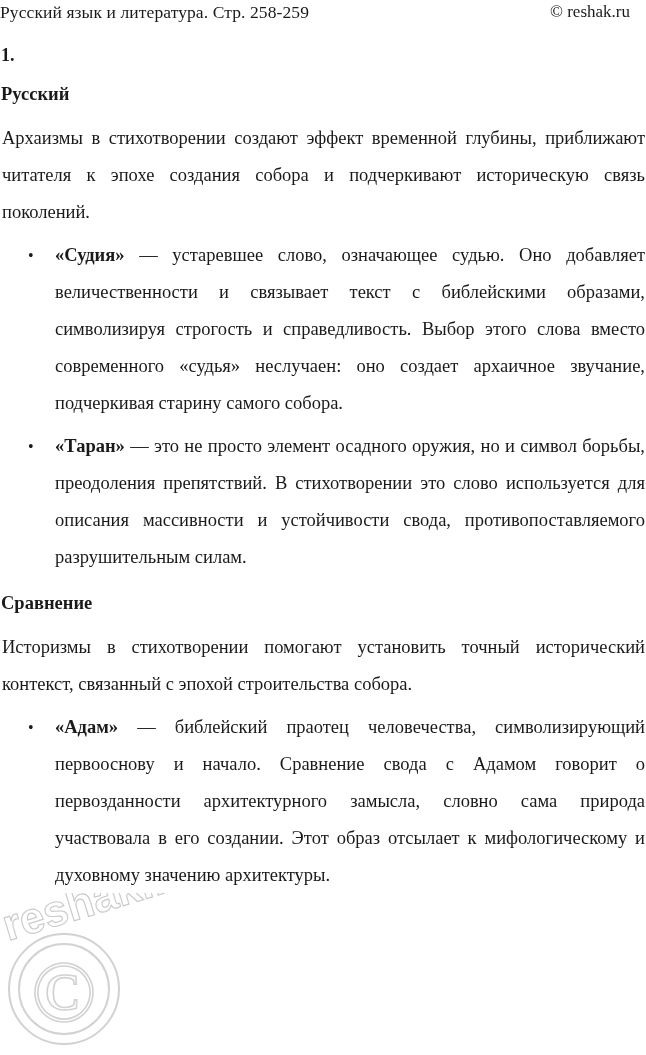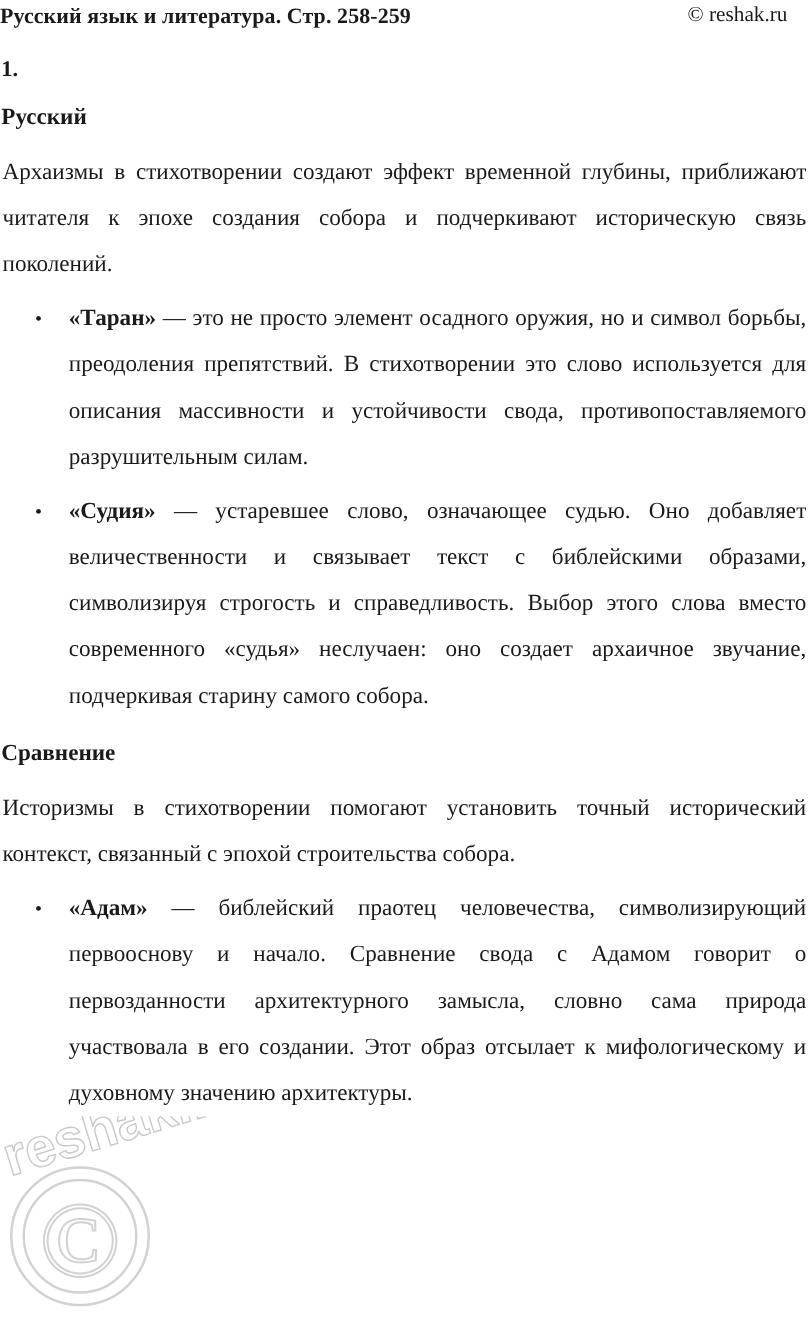--- a/index.html
+++ b/index.html
@@ -32,21 +32,21 @@
   .doc-header {
     position: relative;
     height: 30px;
     padding-top: 1px;
     display: flex;
     align-items: flex-start;
     justify-content: space-between;
   }
 
   .doc-header .title {
-    font-weight: bold;
+    font-weight: normal;
     font-size: 17.5px;
     line-height: 22px;
     letter-spacing: 0.1px;
     white-space: nowrap;
   }
 
   .doc-header .credit {
     font-size: 17px;
     line-height: 22px;
     font-weight: normal;
@@ -174,24 +174,24 @@
 
   <div class="task-number">1.</div>
 
 
   <h2 class="section-heading">Русский</h2>
 
   <p class="para">Архаизмы в стихотворении создают эффект временной глубины, приближают читателя к эпохе создания собора и подчеркивают историческую связь поколений.</p>
 
   <ul class="bullets">
     <li>
-      <span class="term">«Таран»</span><span> — это не просто элемент осадного оружия, но и символ борьбы, преодоления препятствий. В стихотворении это слово используется для описания массивности и устойчивости свода, противопоставляемого разрушительным силам.</span>
+      <span class="term">«Судия»</span><span> — устаревшее слово, означающее судью. Оно добавляет величественности и связывает текст с библейскими образами, символизируя строгость и справедливость. Выбор этого слова вместо современного «судья» неслучаен: оно создает архаичное звучание, подчеркивая старину самого собора.</span>
     </li>
     <li>
-      <span class="term">«Судия»</span><span> — устаревшее слово, означающее судью. Оно добавляет величественности и связывает текст с библейскими образами, символизируя строгость и справедливость. Выбор этого слова вместо современного «судья» неслучаен: оно создает архаичное звучание, подчеркивая старину самого собора.</span>
+      <span class="term">«Таран»</span><span> — это не просто элемент осадного оружия, но и символ борьбы, преодоления препятствий. В стихотворении это слово используется для описания массивности и устойчивости свода, противопоставляемого разрушительным силам.</span>
     </li>
   </ul>
 
   <h2 class="section-heading">Сравнение</h2>
 
   <p class="para">Историзмы в стихотворении помогают установить точный исторический контекст, связанный с эпохой строительства собора.</p>
 
   <ul class="bullets">
     <li>
       <span class="term">«Адам»</span><span> — библейский праотец человечества, символизирующий первооснову и начало. Сравнение свода с Адамом говорит о первозданности архитектурного замысла, словно сама природа участвовала в его создании. Этот образ отсылает к мифологическому и духовному значению архитектуры.</span>

